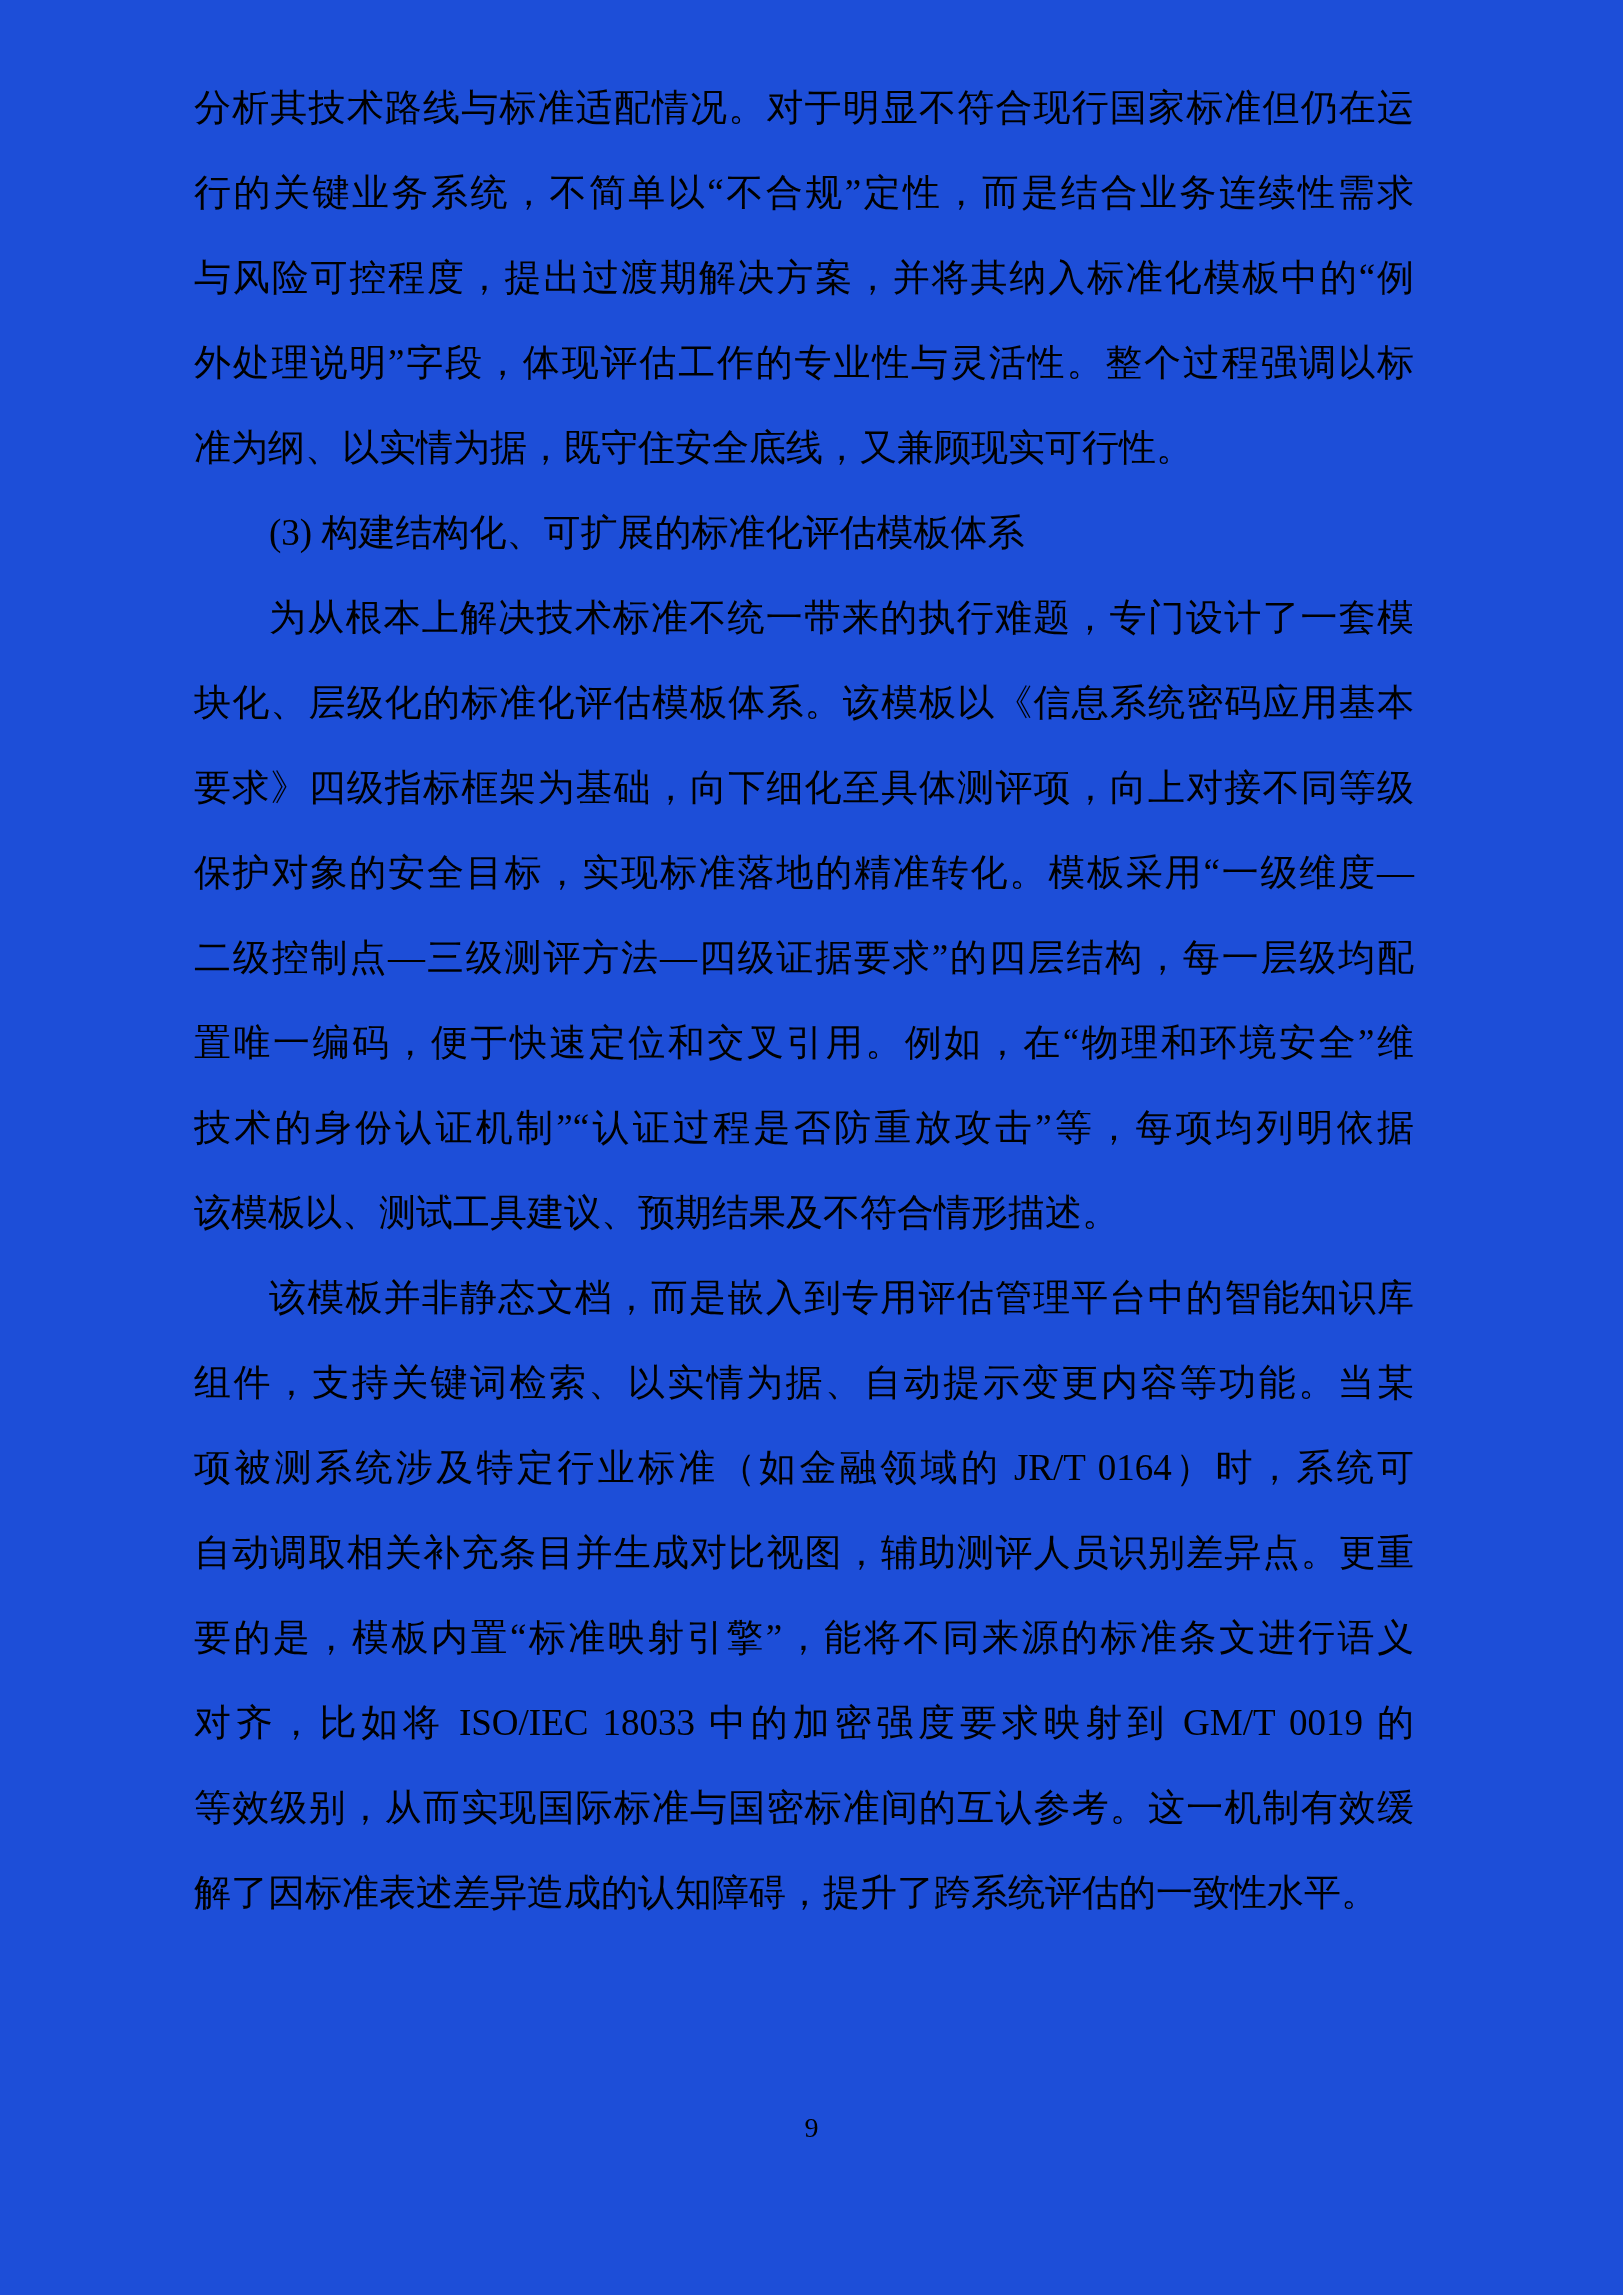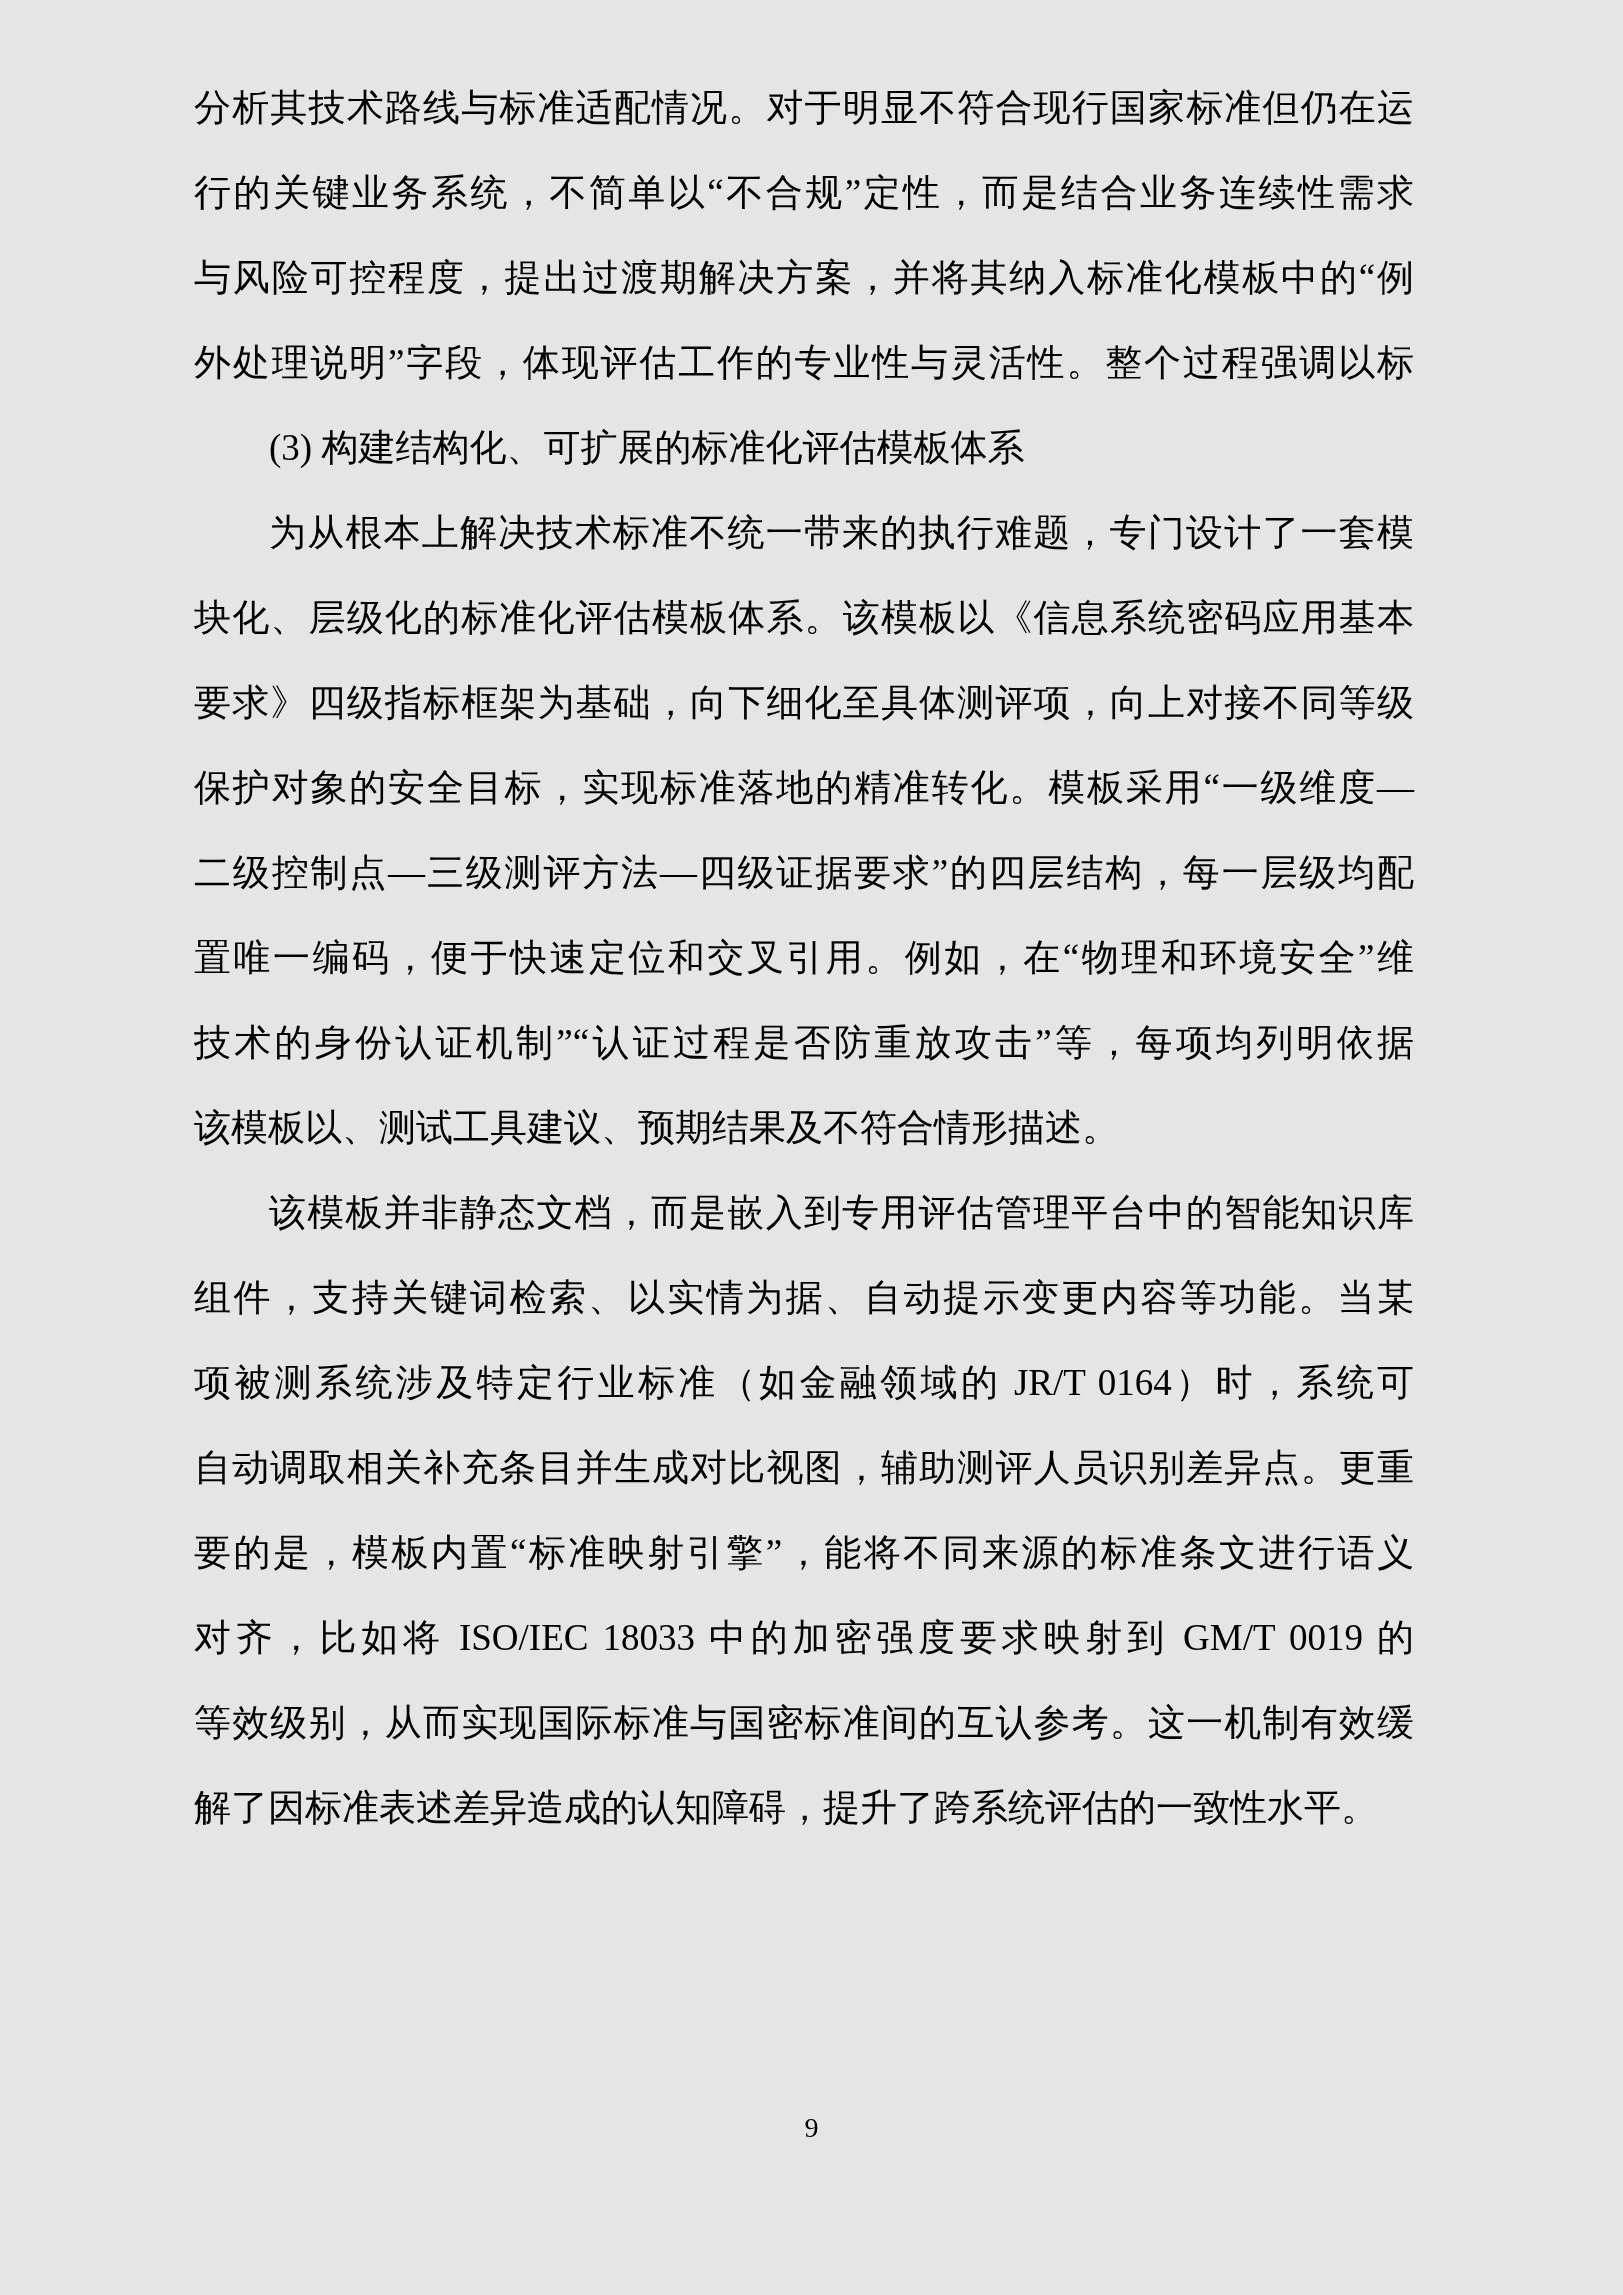--- a/index.html
+++ b/index.html
@@ -13,21 +13,21 @@
     position: relative;
     overflow: hidden;
     font-family: "Liberation Serif", "DejaVu Serif", serif;
     color: #000000;
   }
   .page {
     position: absolute;
     left: 0; top: 0;
     width: 1623px;
     height: 2295px;
-    background: #e5e5e5;
+    background: #1d4ed8;
   }
   .doc {
     position: absolute;
     left: 194px;
     top: 65px;
     width: 1220px;
   }
   .para {
     margin: 0;
     padding: 0;
@@ -62,20 +62,21 @@
 </head>
 <body>
 
 <div class="page">
   <div class="doc">
       <div class="para">
         <div class="line j">分析其技术路线与标准适配情况。对于明显不符合现行国家标准但仍在运</div>
         <div class="line j">行的关键业务系统，不简单以“不合规”定性，而是结合业务连续性需求</div>
         <div class="line j">与风险可控程度，提出过渡期解决方案，并将其纳入标准化模板中的“例</div>
         <div class="line j">外处理说明”字段，体现评估工作的专业性与灵活性。整个过程强调以标</div>
+        <div class="line">准为纲、以实情为据，既守住安全底线，又兼顾现实可行性。</div>
       </div>
       <div class="para">
         <div class="line i">(3) 构建结构化、可扩展的标准化评估模板体系</div>
       </div>
       <div class="para">
         <div class="line j i">为从根本上解决技术标准不统一带来的执行难题，专门设计了一套模</div>
         <div class="line j">块化、层级化的标准化评估模板体系。该模板以《信息系统密码应用基本</div>
         <div class="line j">要求》四级指标框架为基础，向下细化至具体测评项，向上对接不同等级</div>
         <div class="line j">保护对象的安全目标，实现标准落地的精准转化。模板采用“一级维度—</div>
         <div class="line j">二级控制点—三级测评方法—四级证据要求”的四层结构，每一层级均配</div>

